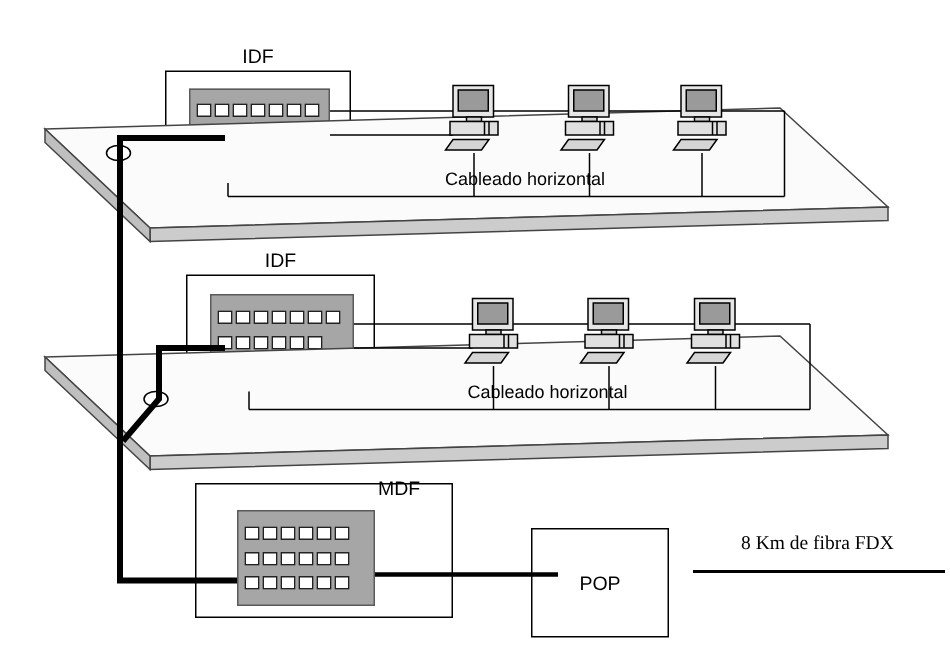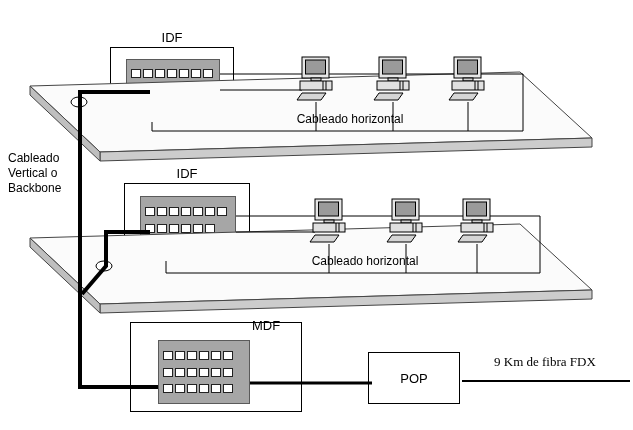--- a/index.html
+++ b/index.html
@@ -117,21 +117,21 @@
           <span class="port"></span>
           <span class="port"></span>
           <span class="port"></span>
           <span class="port"></span>
           <span class="port"></span>
           <span class="port"></span>
         </div>
     </div>
   </div>
 
-  <div class="box pop-box" style="left:368px;top:352px;width:92px;height:52px;">
+  <div class="box pop-box" style="left:354px;top:352px;width:92px;height:73px;">
     <span>POP</span>
   </div>
 
   <svg class="layer z3" width="633" height="430">
     <ellipse cx="79" cy="102" rx="8" ry="5" fill="#ffffff" stroke="#000"></ellipse>
     <ellipse cx="104" cy="266" rx="8" ry="5" fill="#ffffff" stroke="#000"></ellipse>
 
     <polyline points="150,92 80,92 80,387 158,387" fill="none" stroke="#000" stroke-width="4"></polyline>
     <polyline points="150,232 106,232 106,266 82,294" fill="none" stroke="#000" stroke-width="4"></polyline>
 
@@ -179,19 +179,18 @@
       <use href="#pc-icon"></use>
     </svg>
 
 
   <div class="label z5" style="left:110px;top:30px;width:124px;text-align:center;font-size:13px;">IDF</div>
   <div class="label z5" style="left:124px;top:166px;width:126px;text-align:center;font-size:13px;">IDF</div>
 
   <div class="label z5" style="left:240px;top:112px;width:220px;text-align:center;font-size:12px;">Cableado horizontal</div>
   <div class="label z5" style="left:255px;top:254px;width:220px;text-align:center;font-size:12px;">Cableado horizontal</div>
 
-  <div class="label wrap z5" style="left:8px;top:151px;width:64px;font-size:12px;">Cableado Vertical o Backbone</div>
 
   <div class="label z5" style="left:252px;top:318px;font-size:13px;">MDF</div>
 
-  <div class="label serif z5" style="left:494px;top:354px;font-size:13px;">9 Km de fibra FDX</div>
+  <div class="label serif z5" style="left:494px;top:354px;font-size:13px;">8 Km de fibra FDX</div>
 
 </div>
 
 </body></html>

